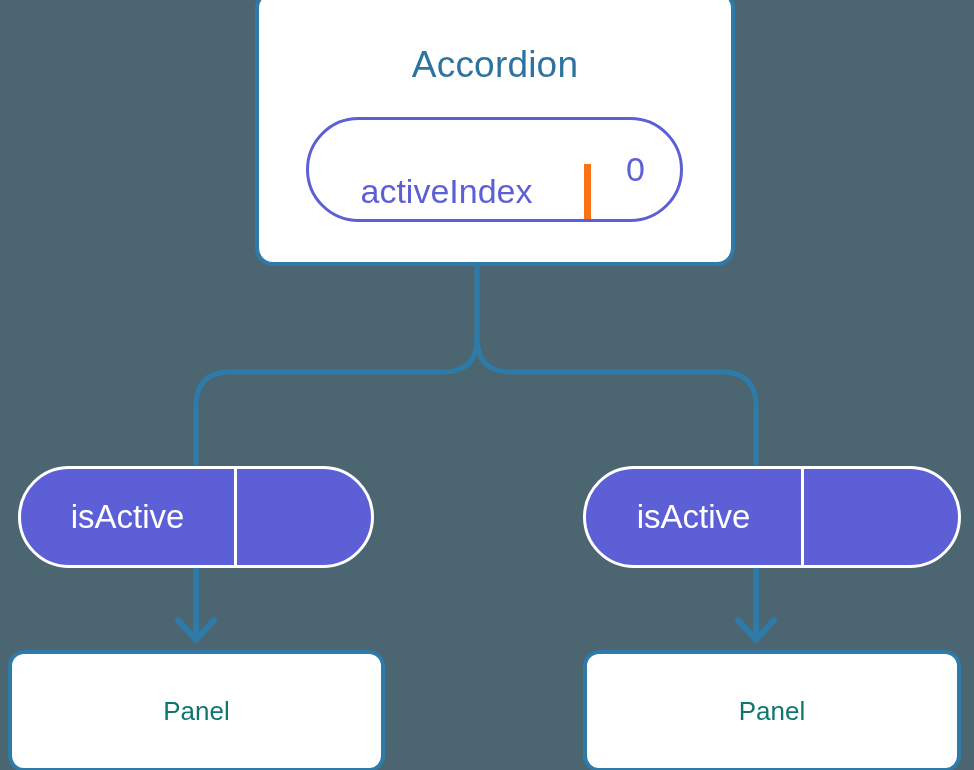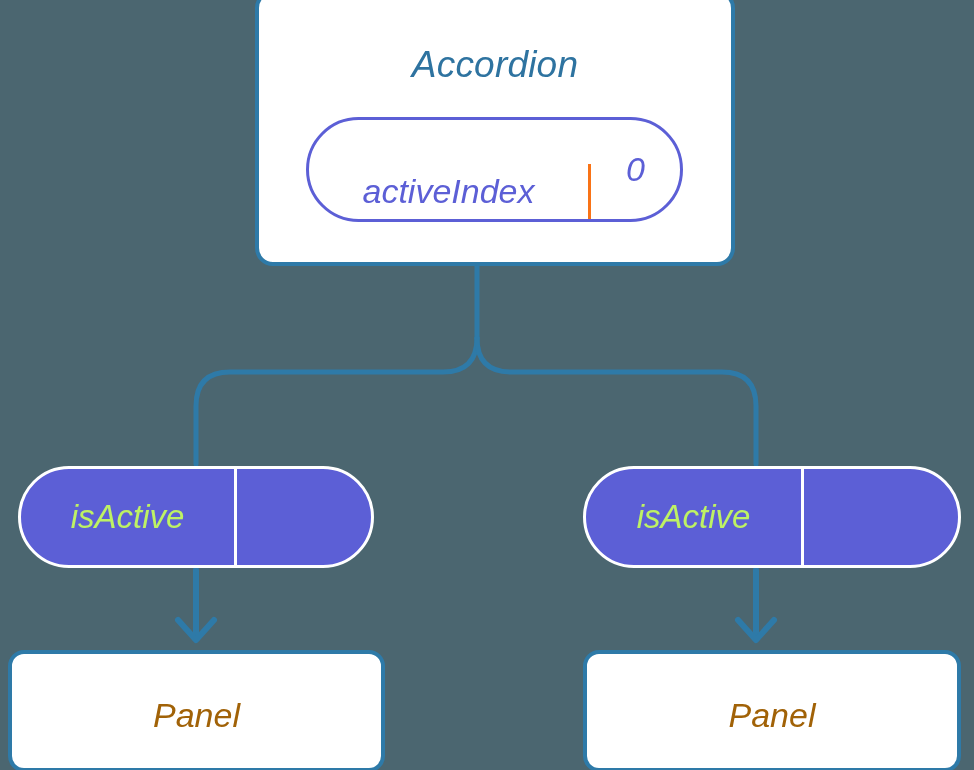--- a/index.html
+++ b/index.html
@@ -11,21 +11,20 @@
     height: 770px;
     background: #4b6670;
     font-family: "Liberation Sans", sans-serif;
     overflow: hidden;
   }
   #stage {
     position: relative;
     width: 974px;
     height: 770px;
     overflow: hidden;
-    font-style: italic;
   }
 
   
   #wires {
     position: absolute;
     left: 0;
     top: 0;
     width: 974px;
     height: 770px;
     pointer-events: none;
@@ -77,42 +76,42 @@
 
   .pill-outline {
     border: 3px solid #5c5fd6;
     border-radius: 999px;
     background: #ffffff;
   }
   .pill-outline .seg {
     color: #5c5fd6;
   }
   .pill-outline .seg-key {
-    border-right: 3px solid #f97316;
+    border-right: 7px solid #f97316;
     margin-top: 44px;
   }
 
   #state-accordion {
     left: 306px;
     top: 117px;
     width: 377px;
     height: 105px;
     font-size: 34px;
   }
   #state-accordion .seg-key { width: 282px; }
   #state-accordion .seg-val { width: 89px; }
 
   
   .pill-filled {
     border: 3px solid #ffffff;
     border-radius: 999px;
     background: #5c5fd6;
   }
   .pill-filled .seg {
-    color: #bef264;
+    color: #ffffff;
   }
   .pill-filled .seg-key {
     border-right: 3px solid #ffffff;
   }
 
   #state-left {
     left: 18px;
     top: 466px;
     width: 356px;
     height: 102px;
@@ -143,22 +142,22 @@
     top: 650px;
     width: 378px;
     height: 122px;
   }
   .panel-label {
     position: absolute;
     left: 0;
     right: 0;
     top: 42px;
     text-align: center;
-    color: #a16207;
-    font-size: 34px;
+    color: #0f766e;
+    font-size: 26px;
   }
 </style>
 </head>
 <body>
 
 <div id="stage">
 
   <svg id="wires" viewBox="0 0 974 770" width="974" height="770">
 
     <g fill="none" stroke="#2e7aa8" stroke-width="5" stroke-linecap="round">

